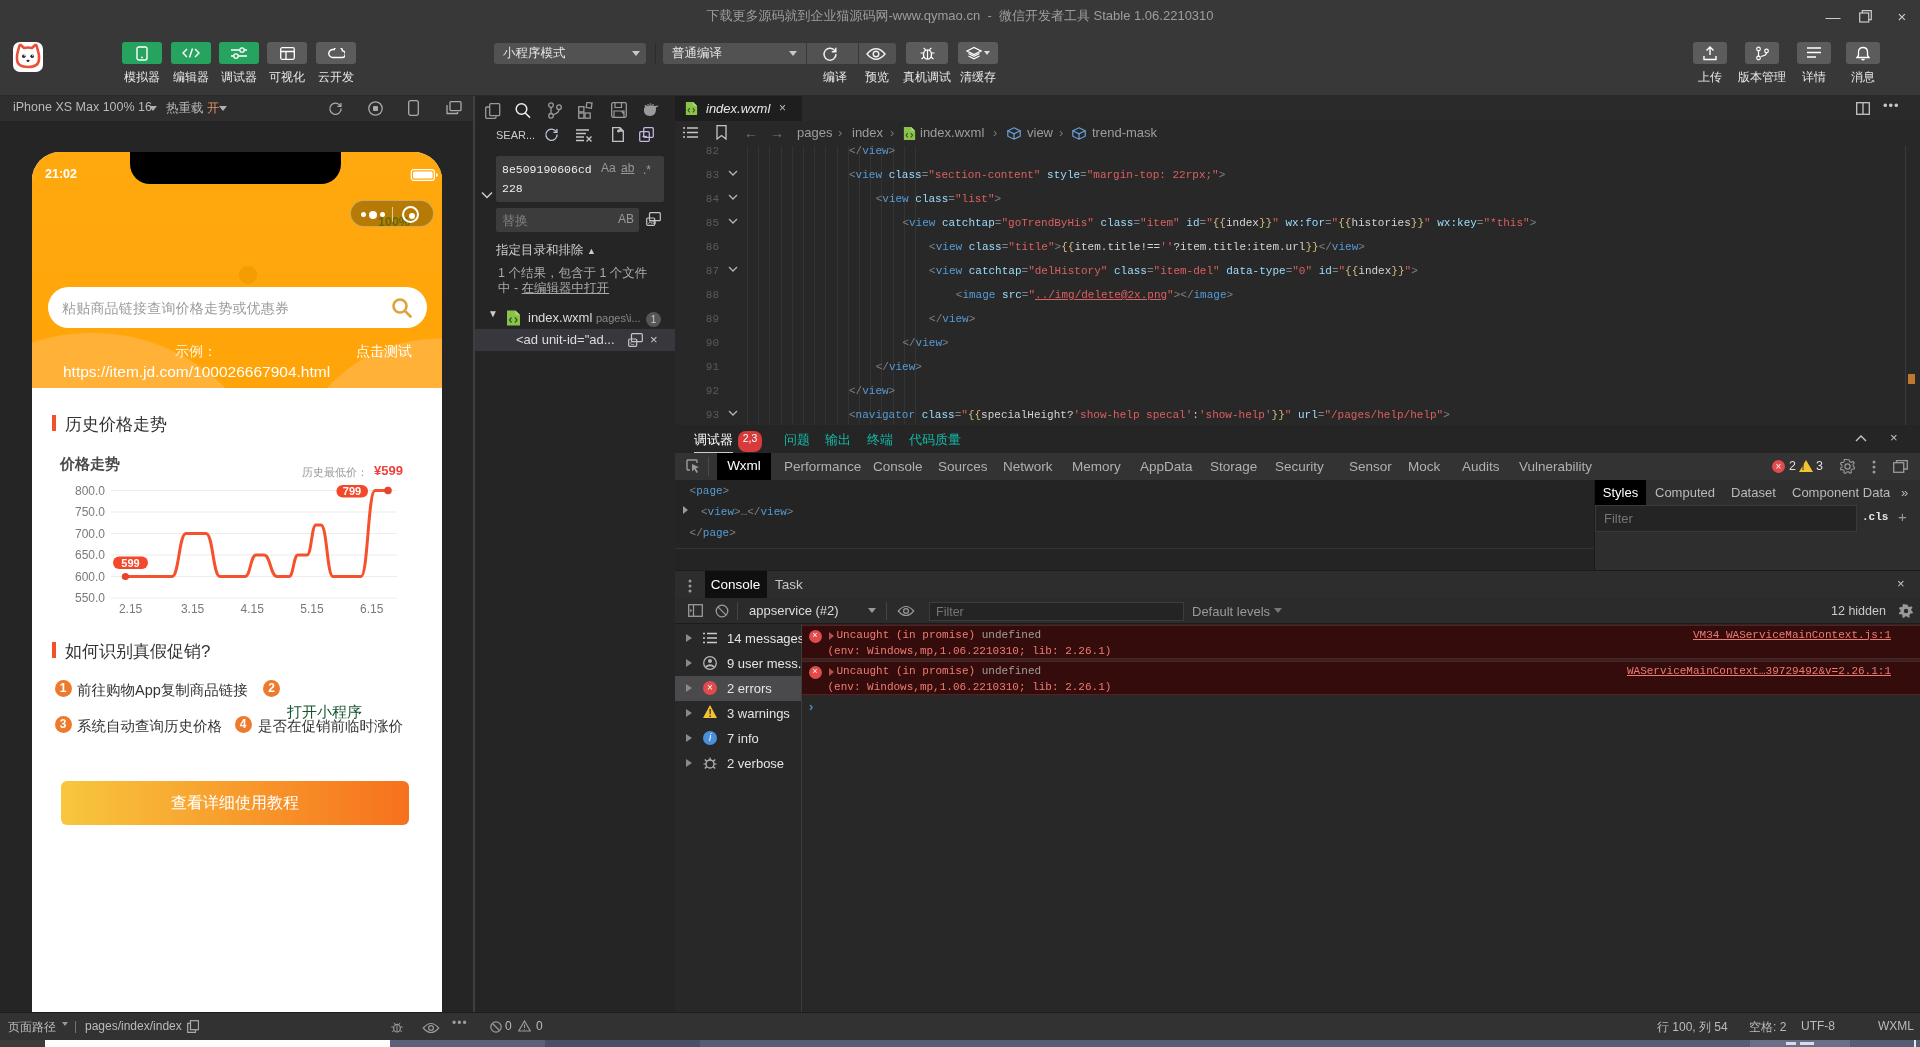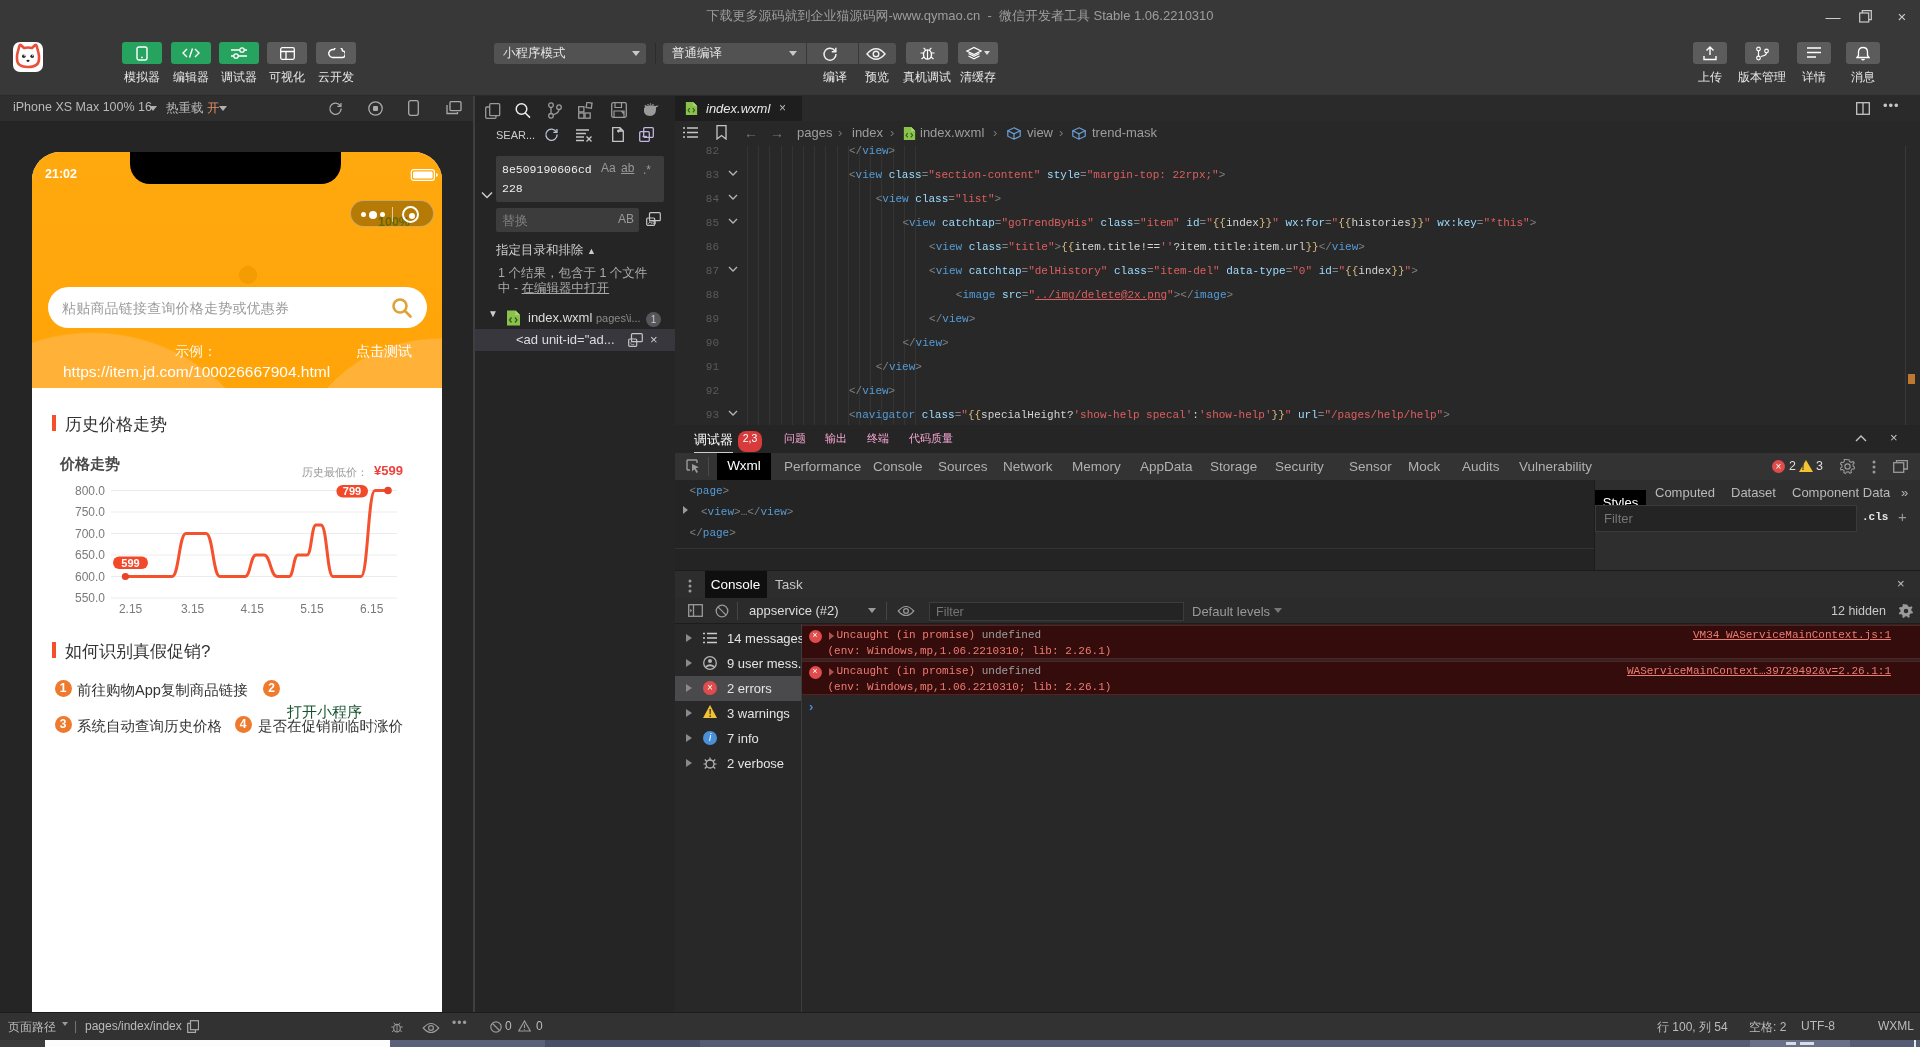--- a/index.html
+++ b/index.html
@@ -41,21 +41,21 @@
 .codetxt { font-family:"Liberation Mono", monospace; }
 
 #tabstrip { position:absolute; left:0; top:0; width:1245px; height:25px; background:#2a2a2b; }
 #tab1 { position:absolute; left:0; top:0; width:127px; height:25px; background:#1e1e1e; color:#e8e8e8; font-size:13px; font-style:italic; }
 #breadcrumb { position:absolute; left:0; top:25px; width:1245px; height:25px; background:#282829; color:#9d9d9d; font-size:13px; }
 #code { position:absolute; left:0; top:50px; width:1245px; height:279px; overflow:hidden; font-family:"Liberation Mono", monospace; font-size:11px; }
 .cline { position:absolute; left:0; height:24px; line-height:24px; white-space:pre; }
 .lnum { position:absolute; width:44px; text-align:right; color:#5a5a5a; height:24px; line-height:24px; font-size:11px; }
 .pt { color:#808080; } .tg { color:#569cd6; } .at { color:#9cdcfe; } .st { color:#dd5f5f; } .br { color:#d7ba7d; } .ex { color:#d4d4d4; }
 
-.dtab { color:#f9a8d4; font-size:11px; position:absolute; top:0; }
+.dtab { color:#14b8a6; font-size:13px; position:absolute; top:0; }
 .devtab { color:#b0b0b0; font-size:13.5px; position:absolute; }
 .mono11 { font-family:"Liberation Mono", monospace; font-size:11px; }
 .fold2 { position:absolute; }
 .srow { position:absolute; left:0; width:126px; height:25px; color:#e4e4e4; font-size:13px; }
 .srow .tw { position:absolute; left:11px; top:8px; width:0; height:0; border-top:4.5px solid transparent; border-bottom:4.5px solid transparent; border-left:6px solid #8a8a8a; }
 .srow .lbl { position:absolute; left:52px; top:5px; white-space:nowrap; }
 .erow { position:absolute; left:126.5px; width:1118.5px; height:34.5px; background:#350c0c; border-top:1px solid #5c1f1f; border-bottom:1px solid #5c1f1f; font-family:"Liberation Mono", monospace; font-size:11px; color:#ef7b73; }
 </style>
 </head>
 <body>
@@ -279,20 +279,21 @@
       <div class="abs" style="left:33px;top:488px;color:#333;font-size:17px;">如何识别真假促销?</div>
       <div class="num" style="left:22.5px;top:528px;">1</div>
       <div class="abs" style="left:45px;top:529px;color:#333;font-size:14.5px;">前往购物App复制商品链接</div>
       <div class="num" style="left:231px;top:528px;">2</div>
       <div class="abs" style="left:255px;top:529px;color:#14532d;font-size:15px;margin-top:22px;">打开小程序</div>
       <div class="num" style="left:22.5px;top:564px;">3</div>
       <div class="abs" style="left:45px;top:565px;color:#333;font-size:14.5px;">系统自动查询历史价格</div>
       <div class="num" style="left:202.5px;top:564px;">4</div>
       <div class="abs" style="left:226px;top:565px;color:#333;font-size:14.5px;">是否在促销前临时涨价</div>
 
+      <div class="abs" style="left:29px;top:629px;width:348px;height:44px;border-radius:6px;background:linear-gradient(90deg,#f8c73d,#f7711c);color:#fff;font-size:16px;text-align:center;line-height:44px;">查看详细使用教程</div>
 
     </div>
   </div>
   <div class="abs" style="left:473px;top:96px;width:2px;height:916px;background:#3f3f42;"></div>
   <div id="searchpanel">
 
     <svg class="abs" style="left:10px;top:7px;" width="16" height="16" viewBox="0 0 16 16">
         <rect x="4.7" y="0.7" width="10" height="12" rx="1" fill="none" stroke="#9a9a9a" stroke-width="1.3"></rect>
         <path d="M11 12.7 V14.3 a1 1 0 0 1 -1 1 H1.7 a1 1 0 0 1 -1 -1 V5 a1 1 0 0 1 1-1 H4.7" fill="none" stroke="#9a9a9a" stroke-width="1.3"></path>
       </svg>
@@ -533,21 +534,21 @@
 
     <div class="abs mono11" style="left:0;top:55px;width:919px;height:90px;background:#242424;">
       <div class="abs" style="left:14.6px;top:5px;"><span class="pt">&lt;</span><span class="tg">page</span><span class="pt">&gt;</span></div>
       <div class="abs" style="left:8px;top:26px;width:0;height:0;border-top:4px solid transparent;border-bottom:4px solid transparent;border-left:5.5px solid #9a9a9a;"></div>
       <div class="abs" style="left:26px;top:26px;"><span class="pt">&lt;</span><span class="tg">view</span><span class="pt">&gt;</span><span class="pt">…</span><span class="pt">&lt;/</span><span class="tg">view</span><span class="pt">&gt;</span></div>
       <div class="abs" style="left:14.6px;top:47px;"><span class="pt">&lt;/</span><span class="tg">page</span><span class="pt">&gt;</span></div>
       <div class="abs" style="left:0;top:68px;width:919px;height:1px;background:#333;"></div>
     </div>
 
     <div class="abs" style="left:919px;top:55px;width:326px;height:90px;background:#2e2e2e;border-left:1px solid #1c1c1c;">
-      <div class="abs" style="left:0;top:0;width:51px;height:25px;background:#000;color:#fff;font-size:13px;text-align:center;line-height:25px;margin-top:10px;">Styles</div>
+      <div class="abs" style="left:0;top:0;width:51px;height:25px;background:#000;color:#fff;font-size:13px;text-align:center;line-height:25px;">Styles</div>
       <span class="abs" style="left:60px;top:5px;color:#b9b9b9;font-size:13px;">Computed</span>
       <span class="abs" style="left:136px;top:5px;color:#b9b9b9;font-size:13px;">Dataset</span>
       <span class="abs" style="left:197px;top:5px;color:#b9b9b9;font-size:13px;">Component Data</span>
       <span class="abs" style="left:306px;top:5px;color:#b9b9b9;font-size:13px;">»</span>
       <div class="abs" style="left:0;top:25px;width:262px;height:27px;background:#242424;border:1px solid #3a3a3a;"></div>
       <span class="abs" style="left:9px;top:31px;color:#757575;font-size:13px;">Filter</span>
       <span class="abs mono11" style="left:267px;top:31px;color:#e8e8e8;font-weight:bold;">.cls</span>
       <span class="abs" style="left:303px;top:28px;color:#999;font-size:15px;">+</span>
     </div>
 

